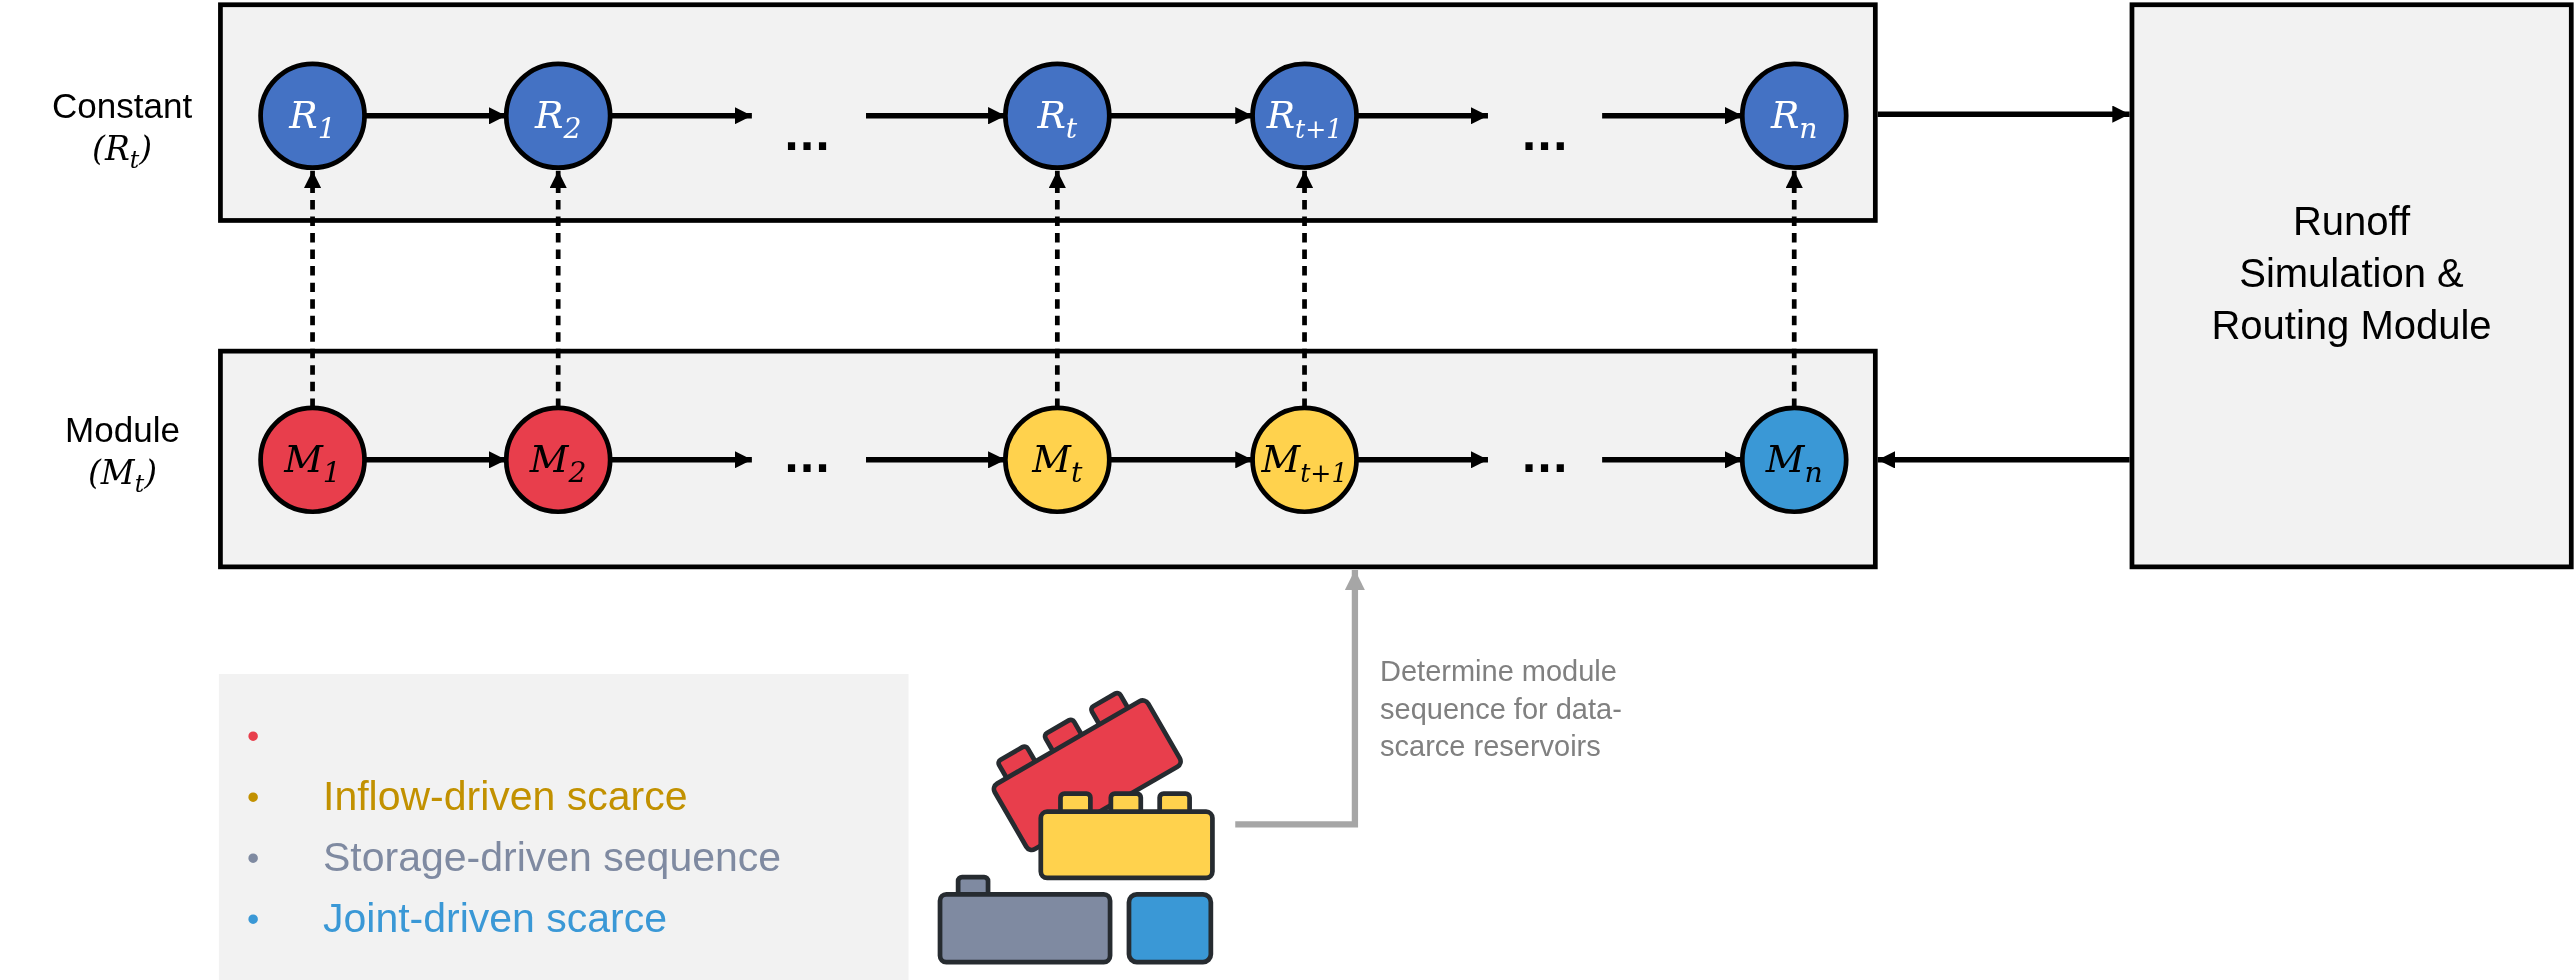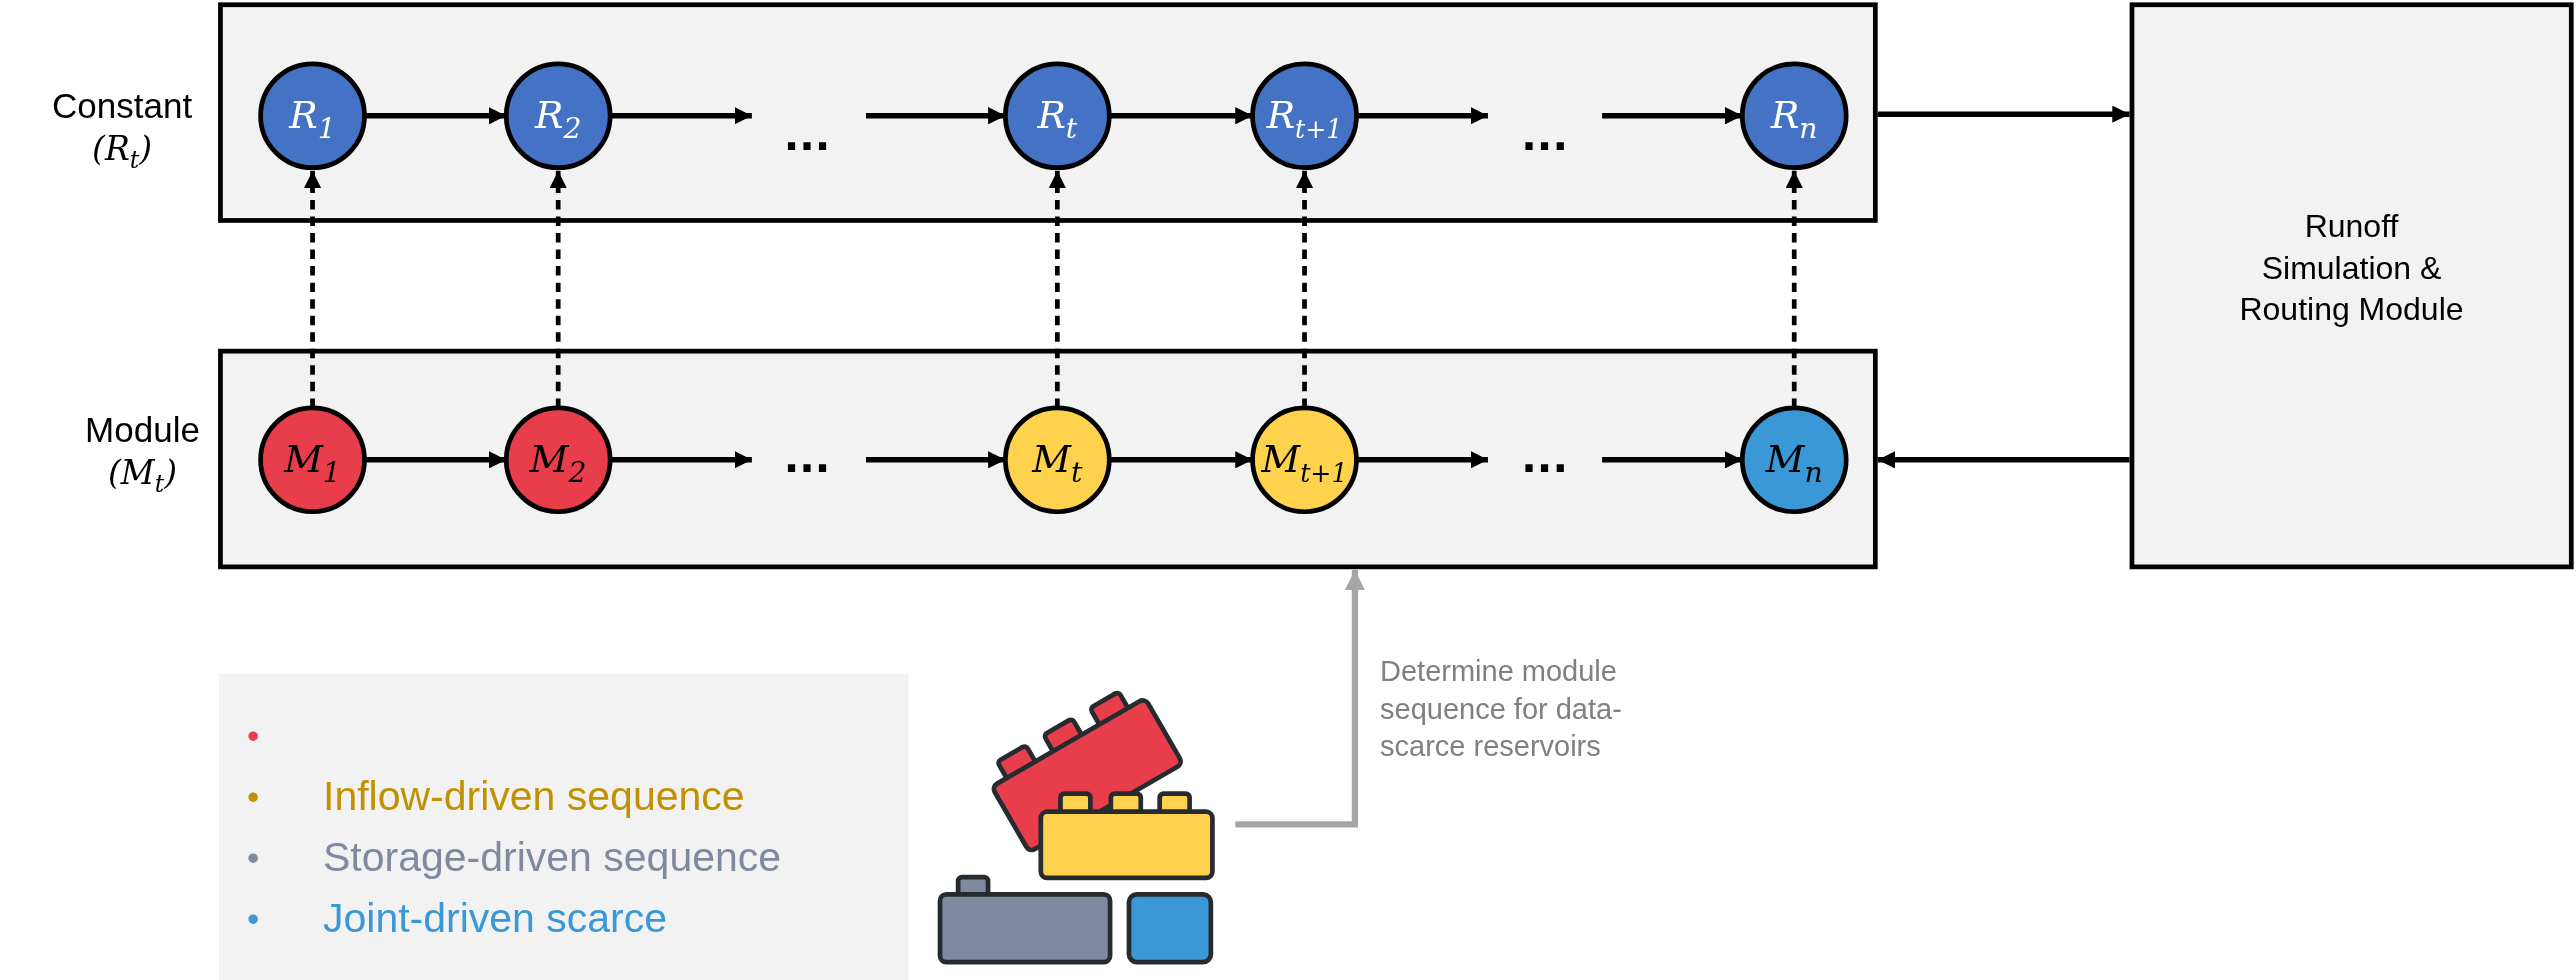--- a/index.html
+++ b/index.html
@@ -1,21 +1,21 @@
 <!DOCTYPE html>
 <html style="font-size:12.6px"><head>
 <meta charset="utf-8">
 <style>
   html, body { margin: 0; padding: 0; background: #ffffff; }
   body { width: 2576px; height: 981px; overflow: hidden; position: relative; }
   svg { position: absolute; left: 0; top: 0; }
   .abs { position: absolute; }
   .row-label { font-family: "Liberation Sans", sans-serif; font-size: 35px; color: #000; text-align: center; width: 197px; line-height: 1.2; }
   .row-sub { font-family: "DejaVu Serif", serif; font-style: italic; font-size: 33px; }
-  .runoff-text { font-family: "Liberation Sans", sans-serif; font-size: 32px; color: #000; text-align: center; line-height: 1.3; margin-top: 11px; }
+  .runoff-text { font-family: "Liberation Sans", sans-serif; font-size: 40px; color: #000; text-align: center; line-height: 1.3; }
   .legend-item { font-family: "Liberation Sans", sans-serif; font-size: 41px; display: flex; align-items: center; height: 61px; }
   .legend-bullet { width: 104px; font-size: 35px; padding-left: 28px; box-sizing: border-box; }
   .desc { font-family: "Liberation Sans", sans-serif; font-size: 29px; color: #808080; line-height: 1.3; }
 </style>
 </head>
 <body>
 
 <svg id="diagram" width="2576" height="981" viewBox="0 0 3272 1246" xmlns="http://www.w3.org/2000/svg">
   <defs>
     <marker id="arrowBlack" markerWidth="10" markerHeight="10" refX="9" refY="5" orient="auto" markerUnits="userSpaceOnUse" viewBox="0 0 10 10">
@@ -137,38 +137,38 @@
     </g>
 
     <rect x="1434" y="1136" width="104" height="86" rx="10" fill="#3a98d6"></rect>
   </g>
 </svg>
 
 <div class="abs row-label" style="left:23.6px; top:85px;">
   <div>Constant</div>
   <div><span class="row-sub">(R</span><sub class="row-sub" style="font-size:23.6px">t</sub><span class="row-sub">)</span></div>
 </div>
-<div class="abs row-label" style="left:44px; top:409px;">
+<div class="abs row-label" style="left:24px; top:409px;">
   <div>Module</div>
   <div><span class="row-sub">(M</span><sub class="row-sub" style="font-size:23.6px">t</sub><span class="row-sub">)</span></div>
 </div>
 
 <div class="abs runoff-text" style="left:2132px; top:195px; width:439px;">
   <div>Runoff</div>
   <div>Simulation &amp;</div>
   <div>Routing Module</div>
 </div>
 
 <div class="abs" style="left:219px; top:705px; width:690px;">
   <div class="legend-item" style="color: rgb(232, 62, 76);">
     <span class="legend-bullet">•</span>
   </div>
   <div class="legend-item" style="color: rgb(194, 145, 0);">
     <span class="legend-bullet">•</span>
-    <span>Inflow-driven sequence</span>
+    <span>Inflow-driven scarce</span>
   </div>
   <div class="legend-item" style="color: rgb(127, 138, 161);">
     <span class="legend-bullet">•</span>
     <span>Storage-driven sequence</span>
   </div>
   <div class="legend-item" style="color: rgb(58, 152, 214);">
     <span class="legend-bullet">•</span>
     <span>Joint-driven scarce</span>
   </div>
 </div>

